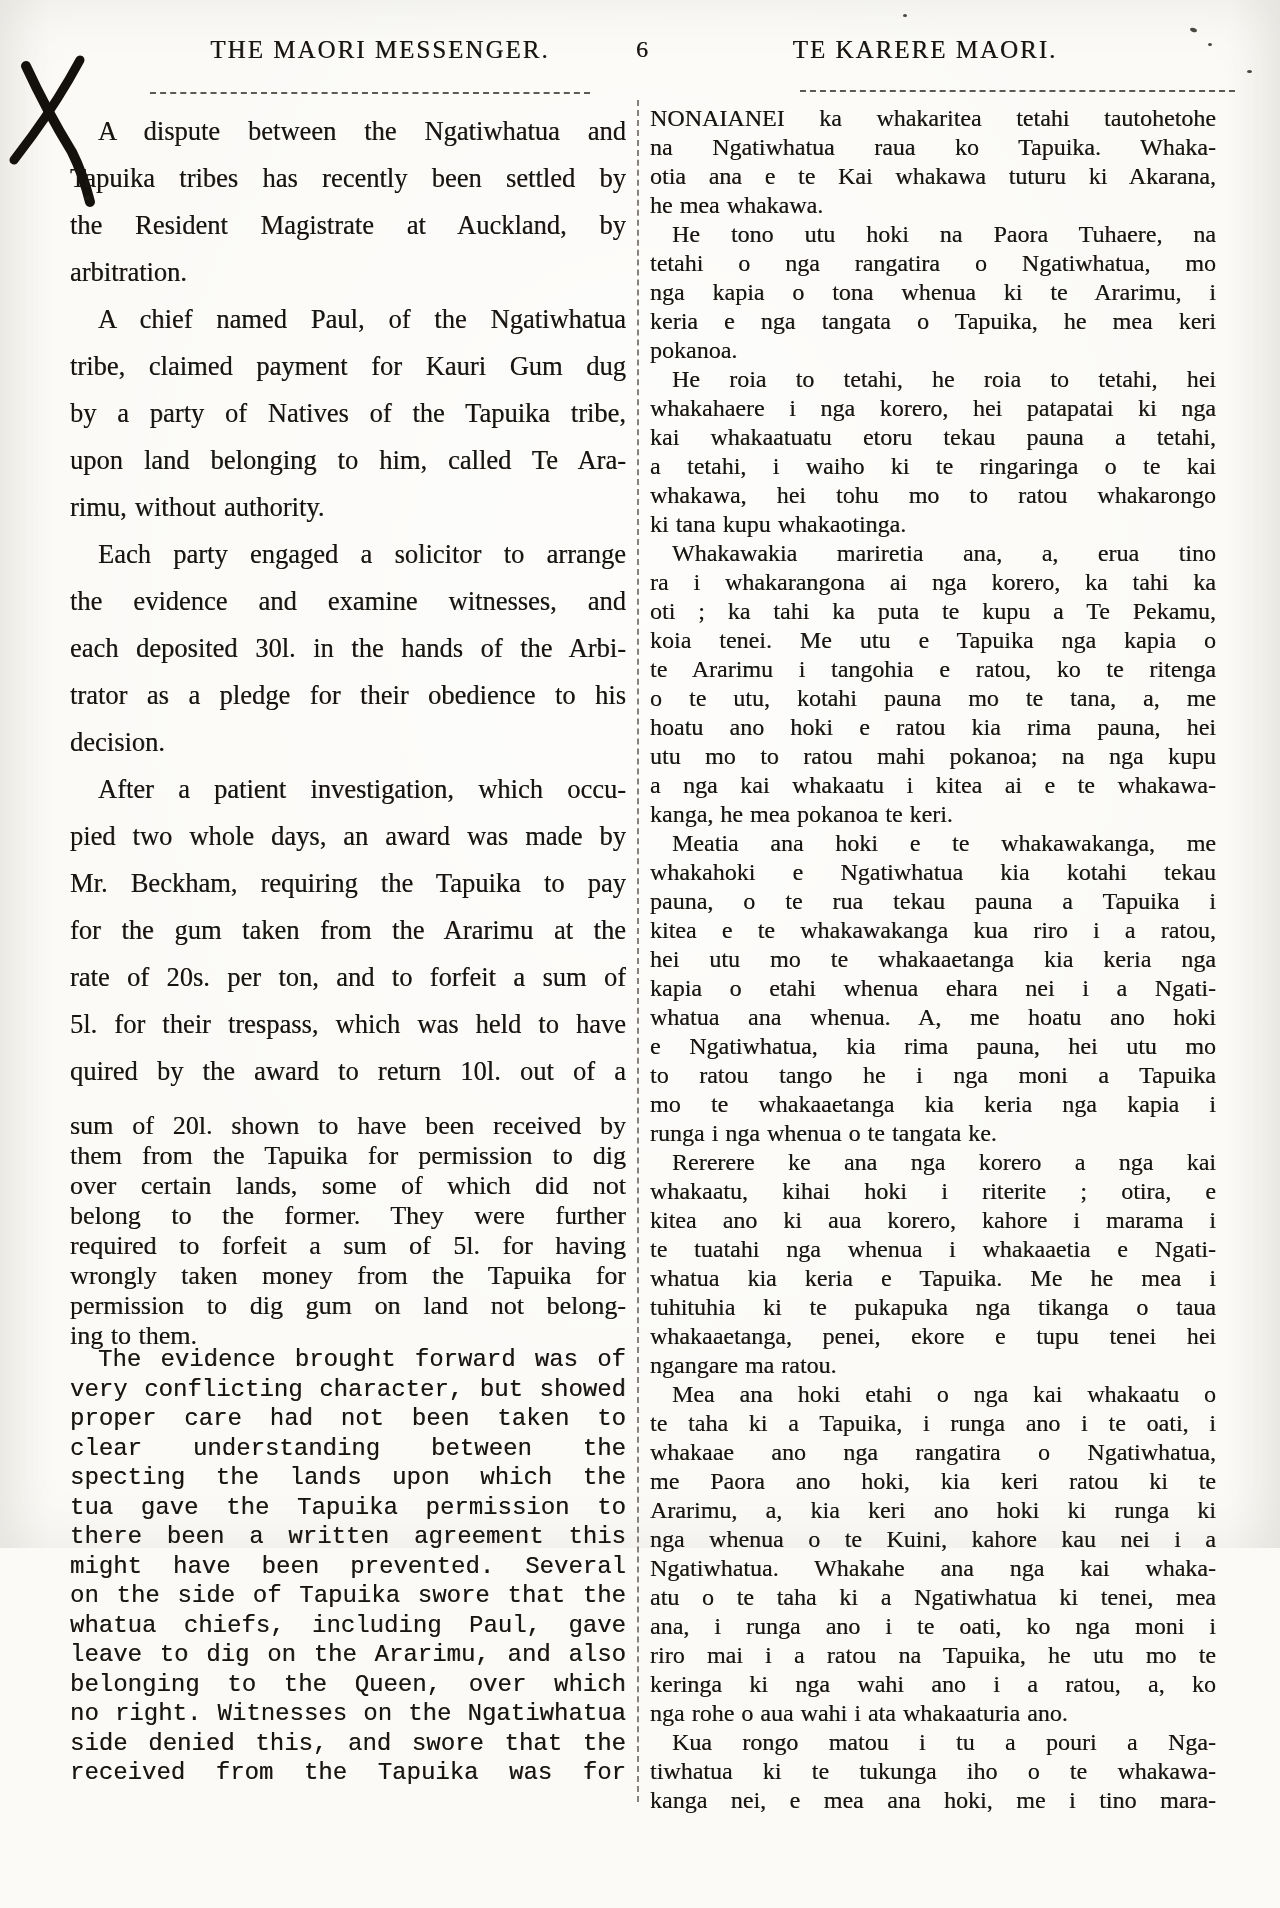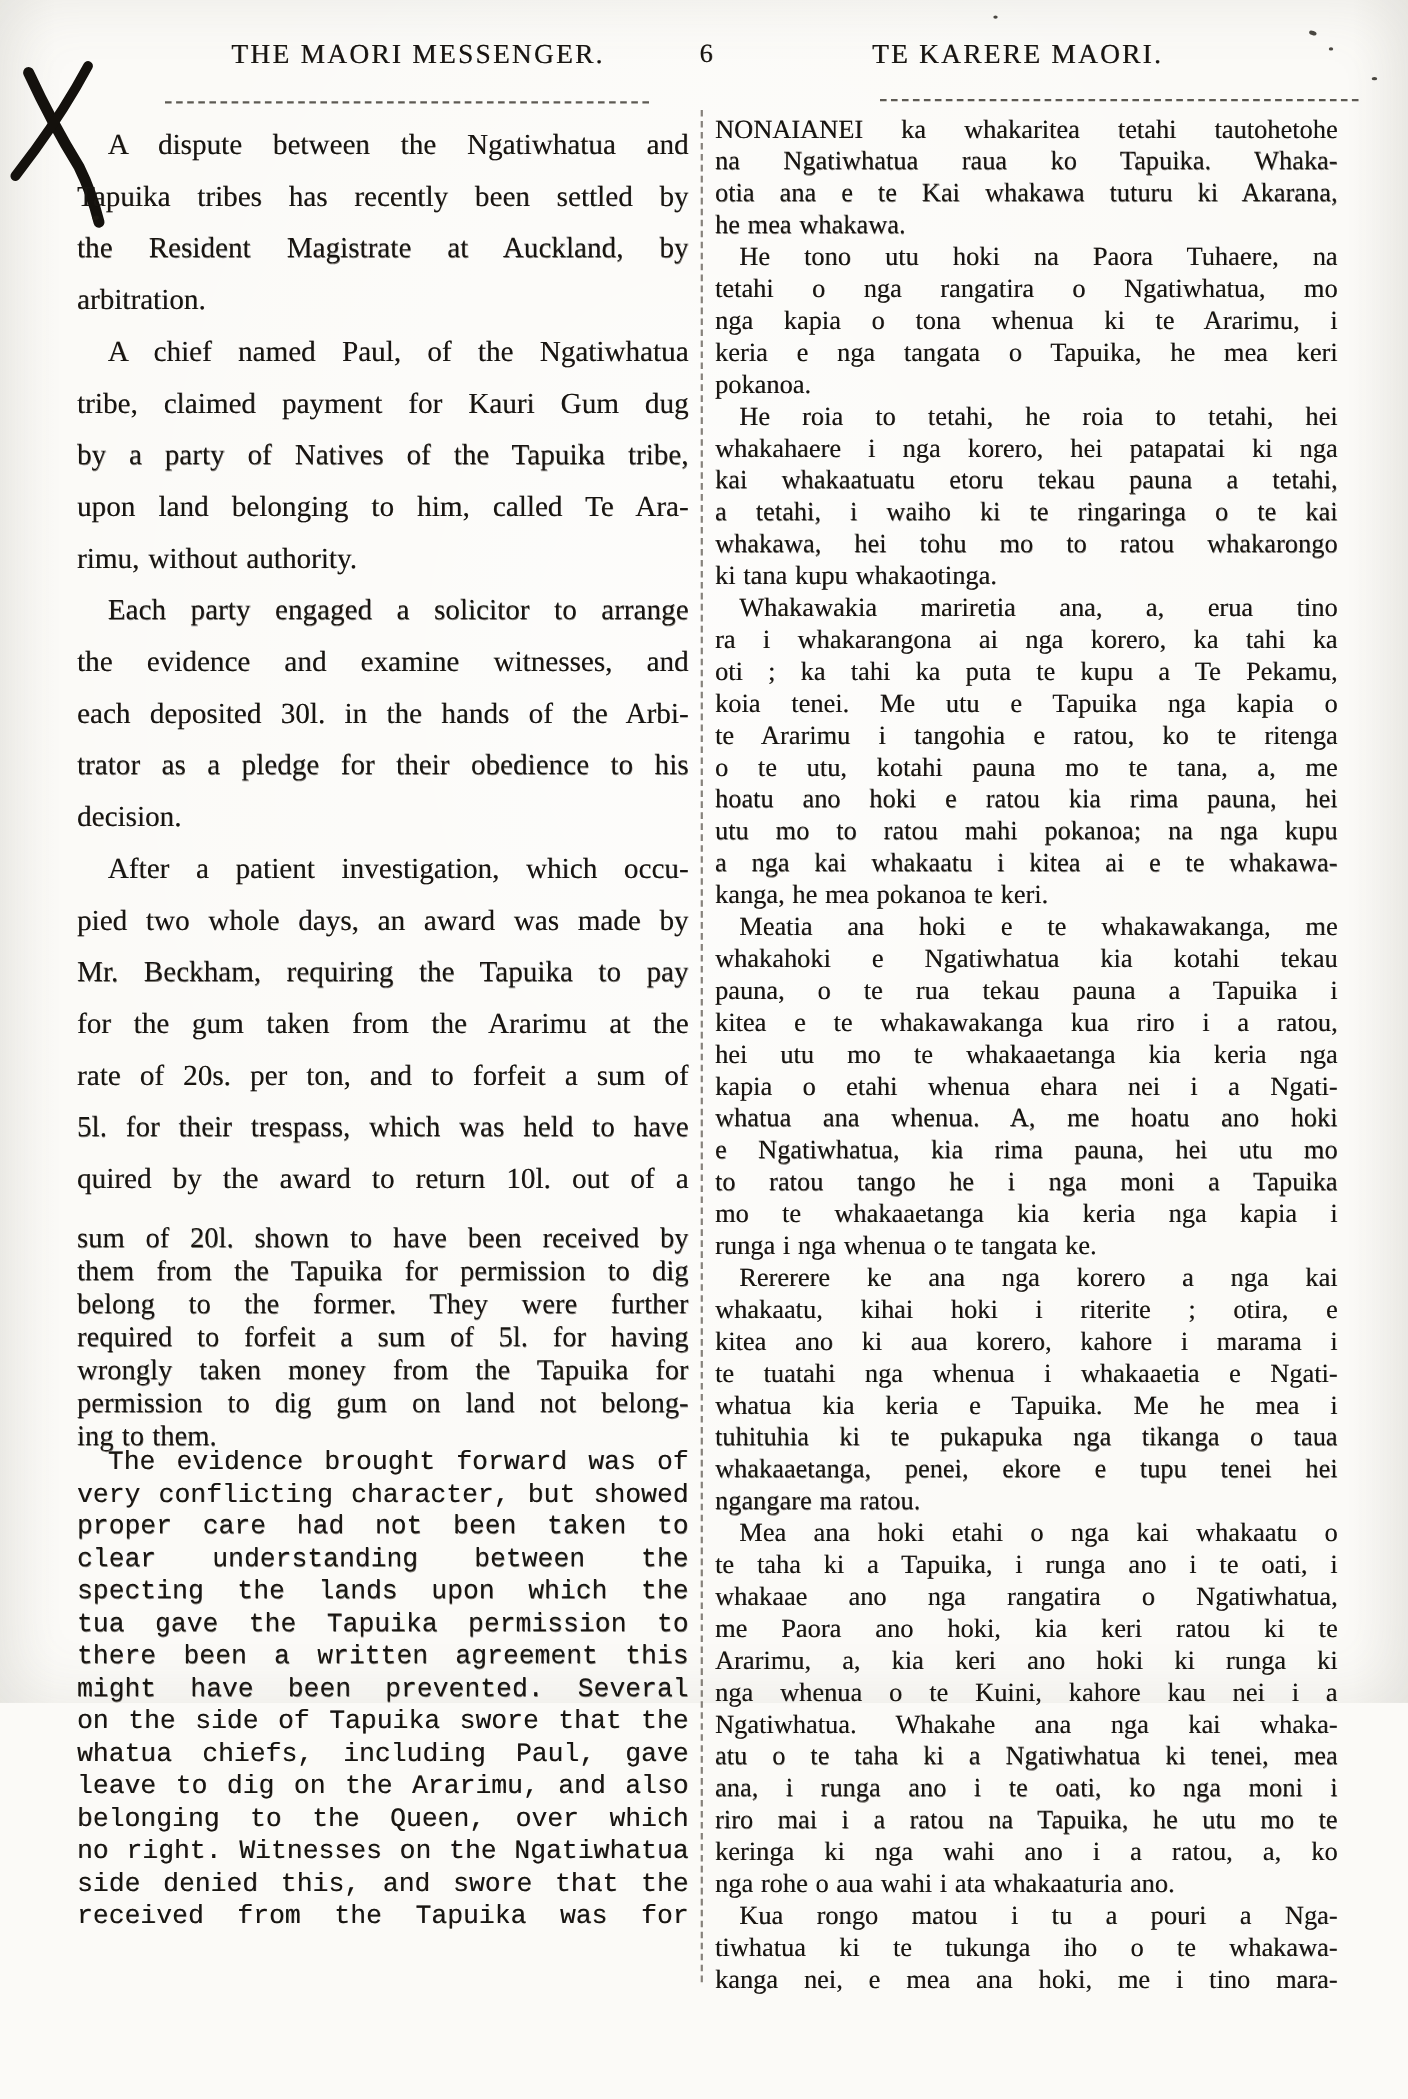--- a/index.html
+++ b/index.html
@@ -128,20 +128,21 @@
         <div class="line">pied two whole days, an award was made by</div>
         <div class="line">Mr. Beckham, requiring the Tapuika to pay</div>
         <div class="line">for the gum taken from the Ararimu at the</div>
         <div class="line">rate of 20s. per ton, and to forfeit a sum of</div>
         <div class="line">5l. for their trespass, which was held to have</div>
         <div class="line">quired by the award to return 10l. out of a</div>
       </div>
       <div class="block">
         <div class="line">sum of 20l. shown to have been received by</div>
         <div class="line">them from the Tapuika for permission to dig</div>
+        <div class="line">over certain lands, some of which did not</div>
         <div class="line">belong to the former.  They were further</div>
         <div class="line">required to forfeit a sum of 5l. for having</div>
         <div class="line">wrongly taken money from the Tapuika for</div>
         <div class="line">permission to dig gum on land not belong-</div>
         <div class="line no-j">ing to them.</div>
       </div>
       <div class="block indent">
         <div class="line">The evidence brought forward was of a</div>
         <div class="line">very conflicting character, but showed that</div>
         <div class="line">proper care had not been taken to secure a</div>

